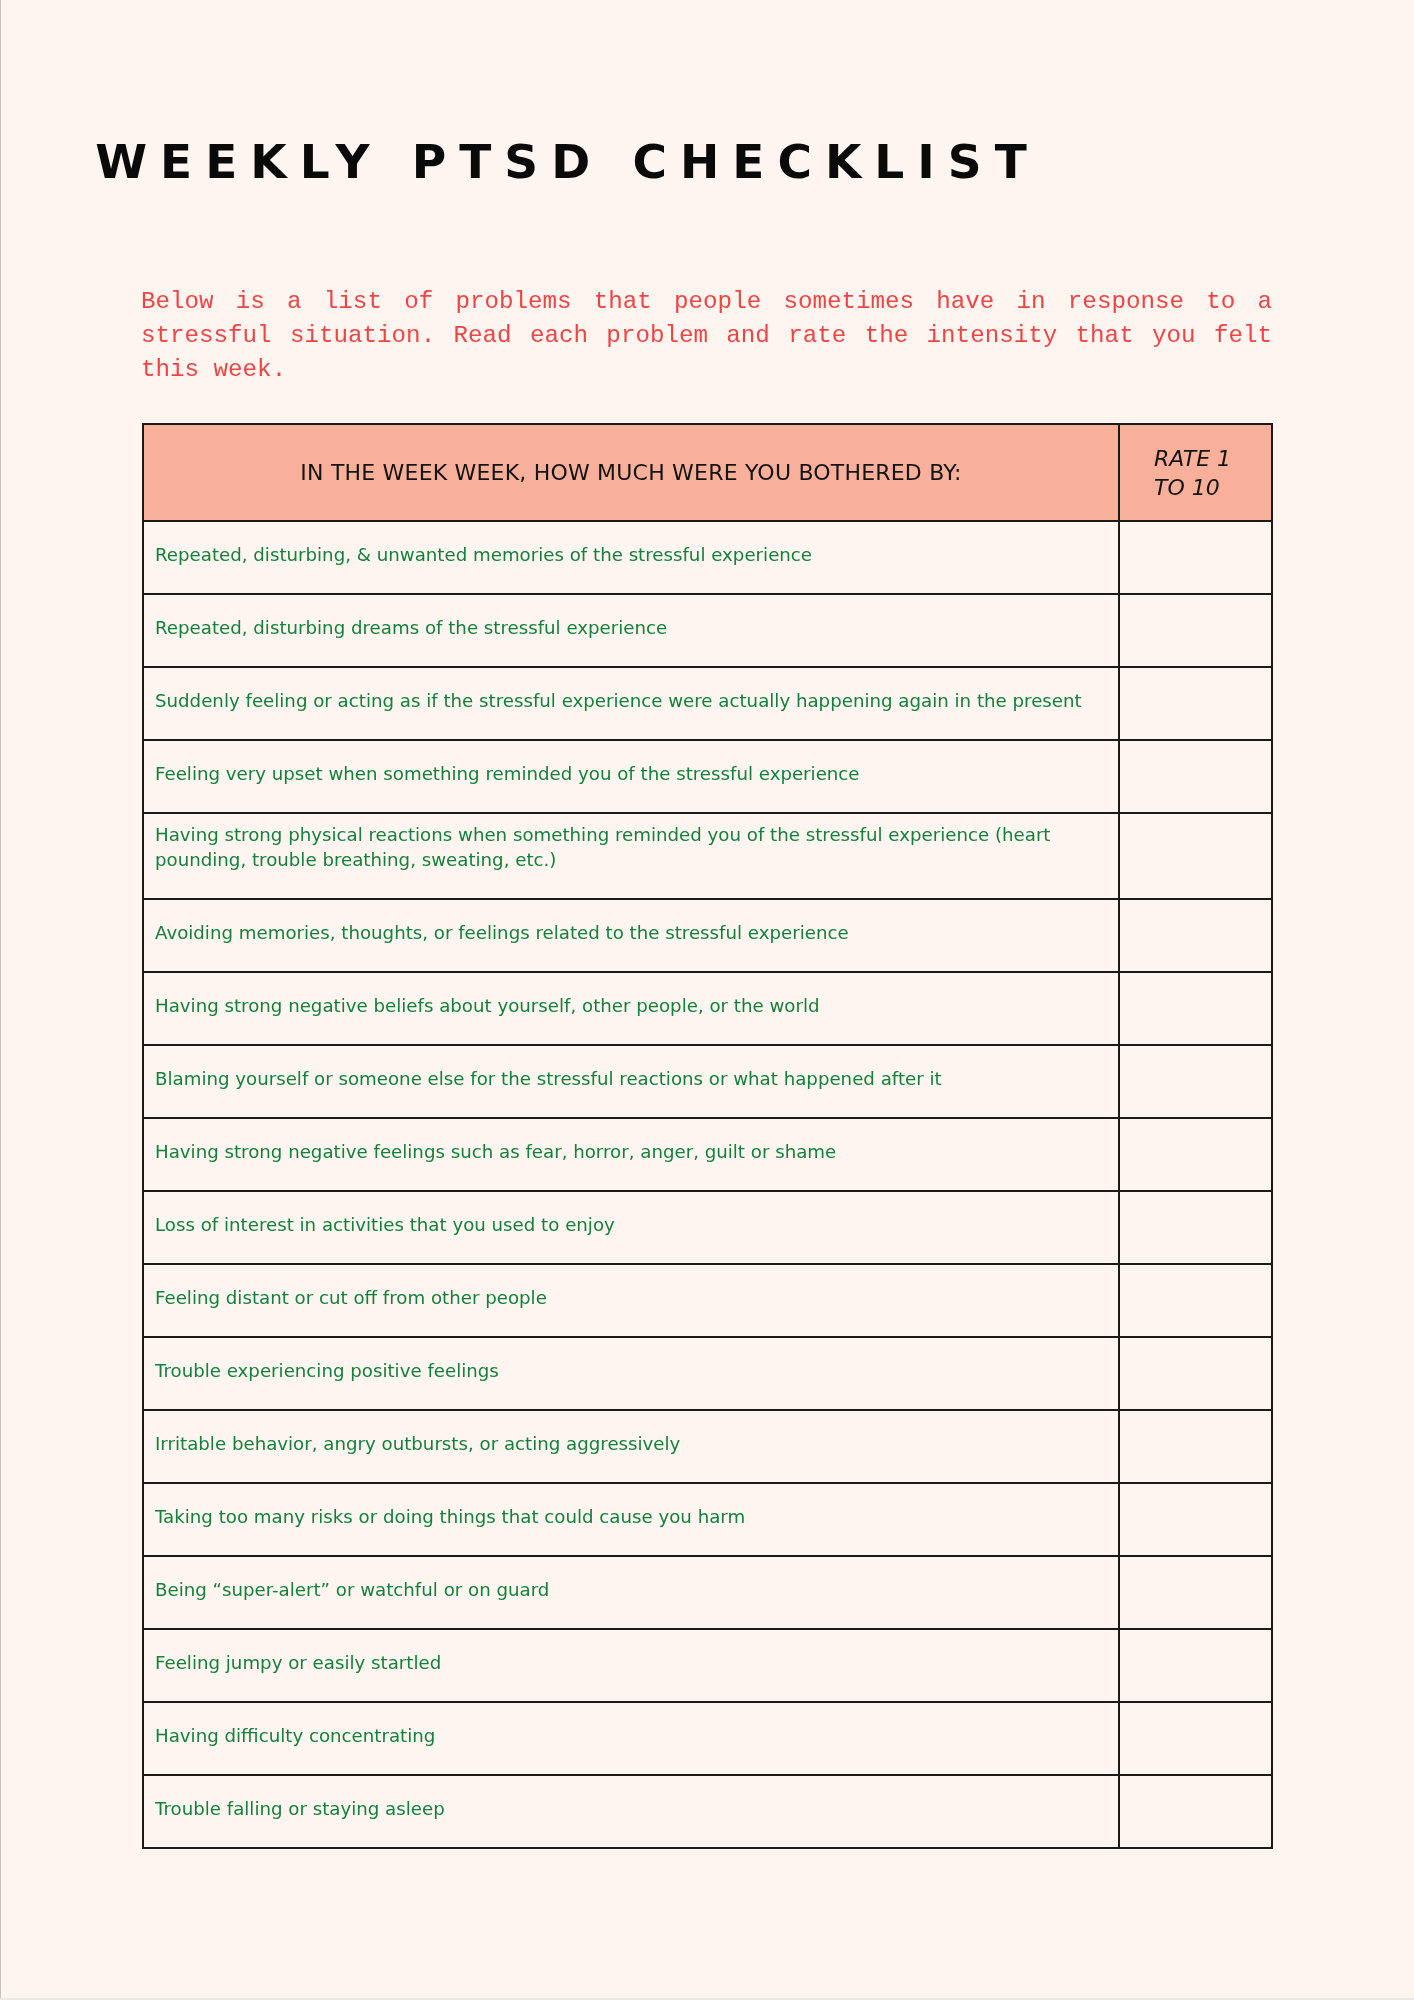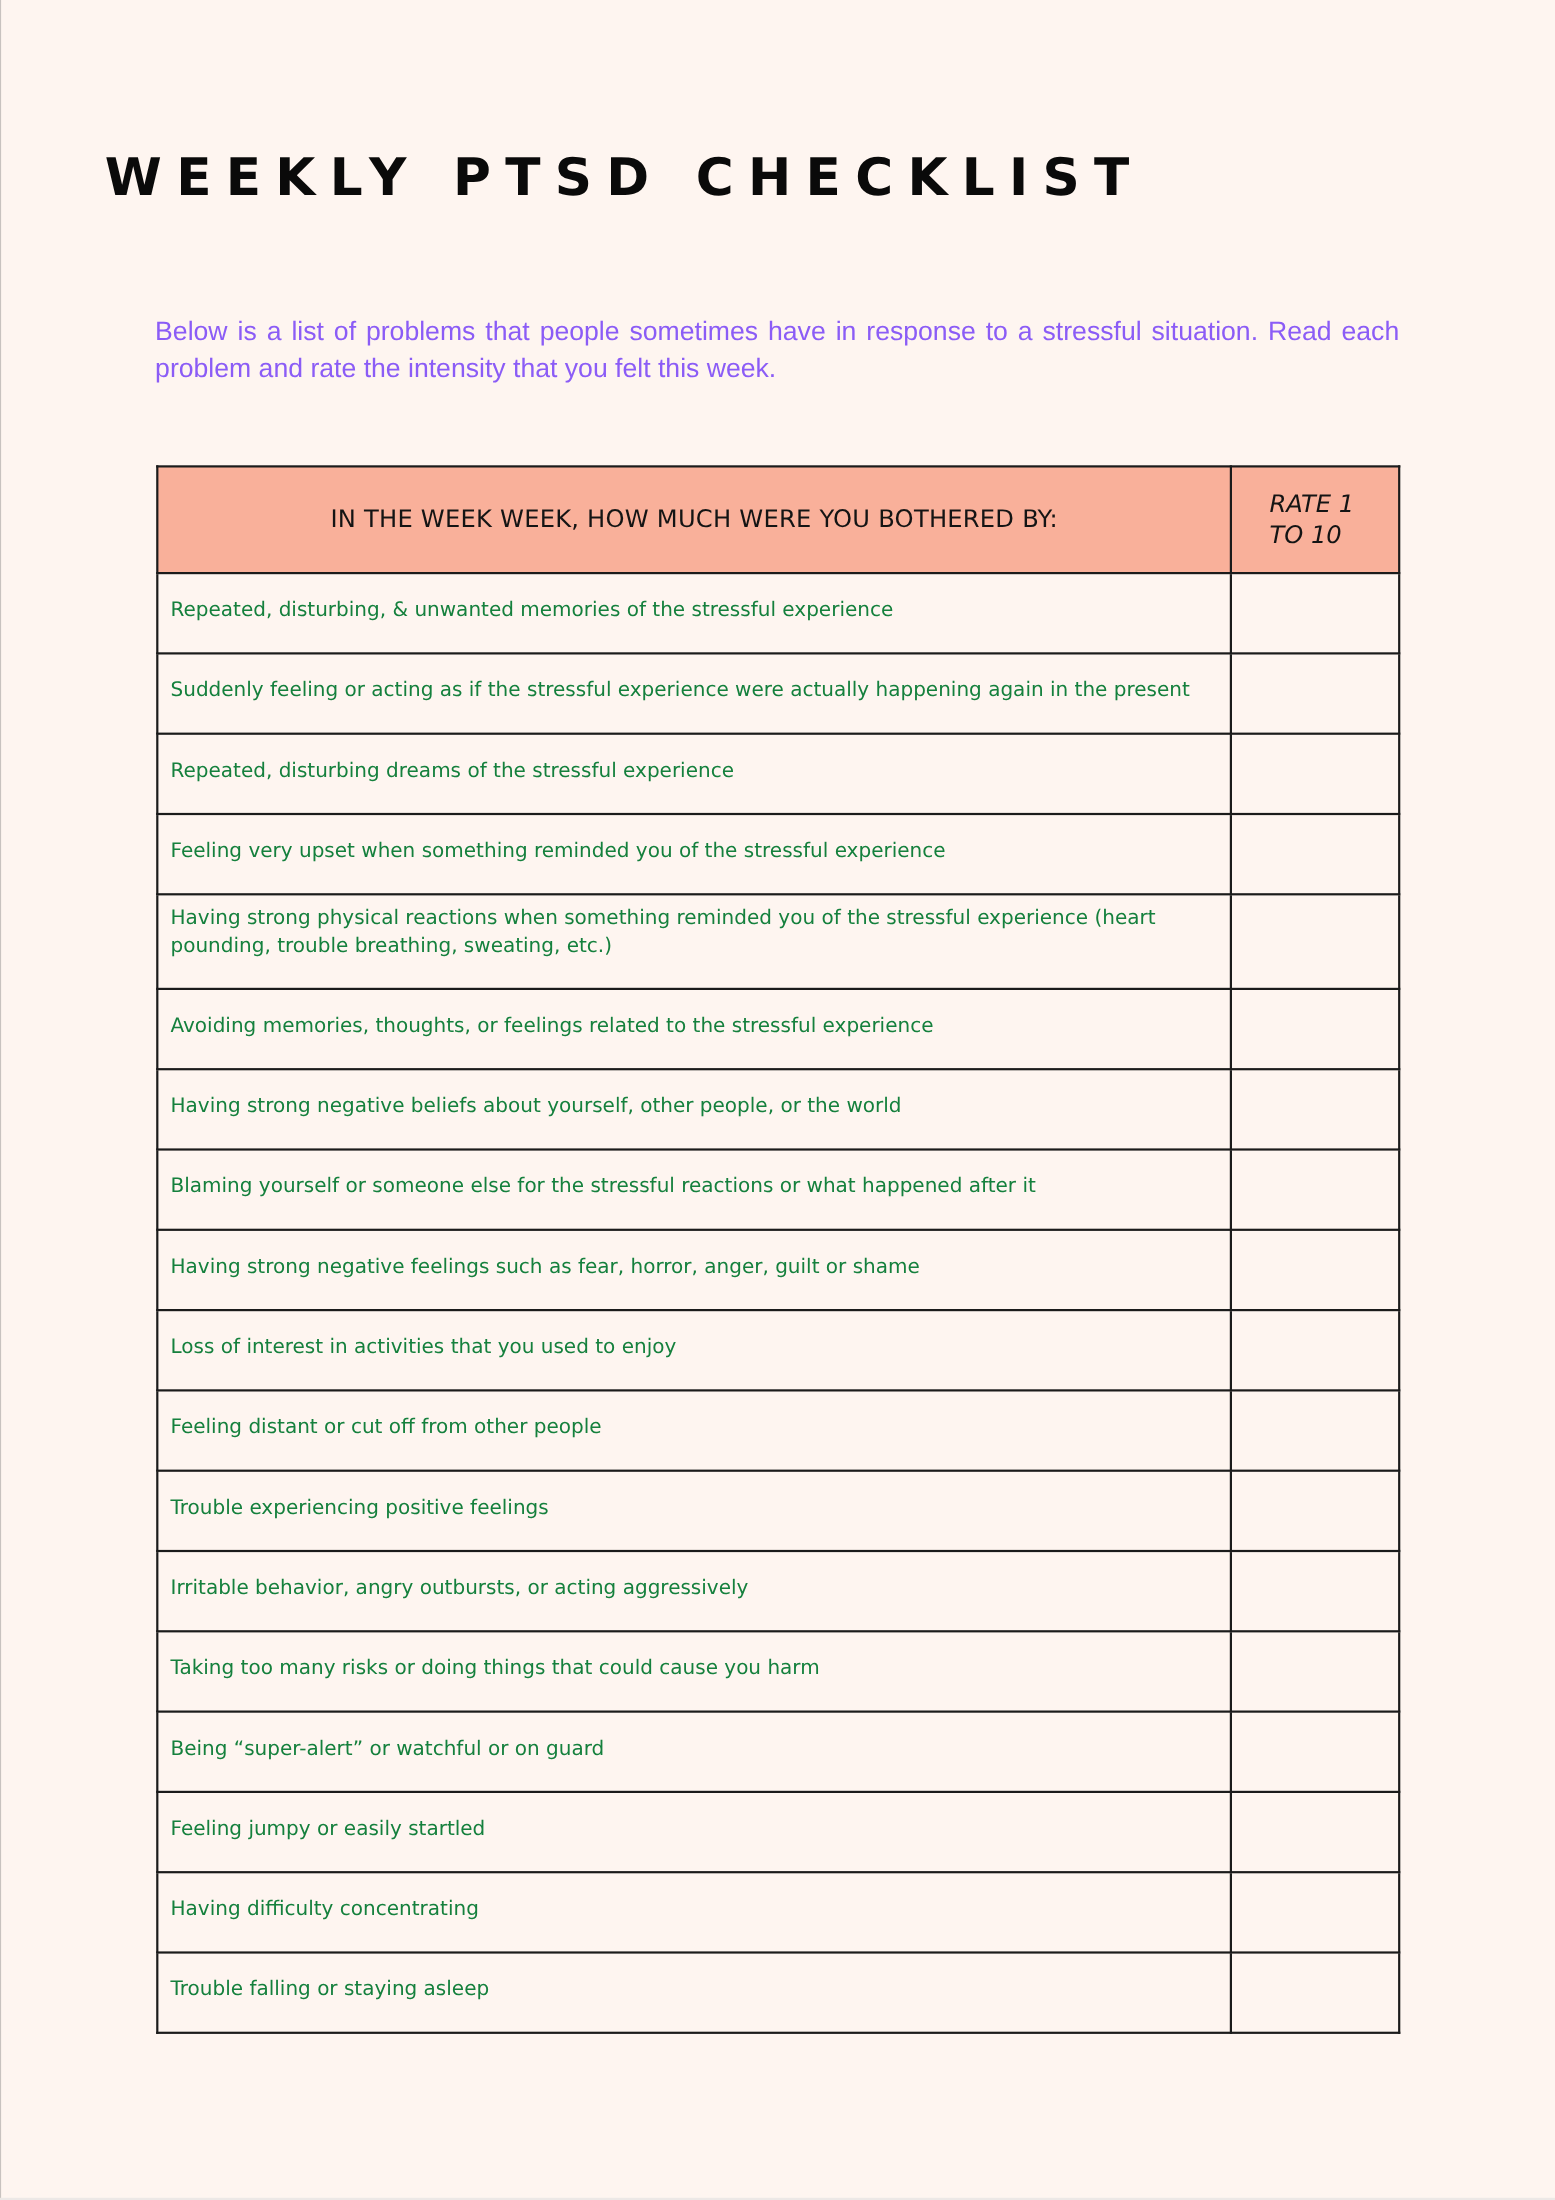--- a/index.html
+++ b/index.html
@@ -40,24 +40,24 @@
       color: #0a0a0a;
       line-height: 60px;
       padding-left: 8px;
       box-sizing: border-box;
     }
     .intro {
       position: absolute;
       left: 141px;
       top: 285px;
       width: 1131px;
-      font-family: Liberation Sans, sans-serif;
+      font-family: Liberation Mono, monospace;
       font-size: 24.2px;
       line-height: 34px;
-      color: #8b5cf6;
+      color: #ef4444;
       text-align: justify;
       text-align-last: left;
       font-weight: 300;
     }
     .checklist {
       position: absolute;
       left: 142px;
       top: 423px;
       width: 1131px;
       border-collapse: collapse;
@@ -146,29 +146,29 @@
   <tr>
         <td class="item-cell">
           <span class="txt">Repeated, disturbing, &amp; unwanted memories of the stressful experience</span>
         </td>
         <td class="rate-cell">
           <input type="text" class="rate-input" value="" style="">
         </td>
       </tr>
       <tr>
         <td class="item-cell">
+          <span class="txt">Repeated, disturbing dreams of the stressful experience</span>
+        </td>
+        <td class="rate-cell">
+          <input type="text" class="rate-input" value="" style="">
+        </td>
+      </tr>
+      <tr>
+        <td class="item-cell">
           <span class="txt">Suddenly feeling or acting as if the stressful experience were actually happening again in the present</span>
-        </td>
-        <td class="rate-cell">
-          <input type="text" class="rate-input" value="" style="">
-        </td>
-      </tr>
-      <tr>
-        <td class="item-cell">
-          <span class="txt">Repeated, disturbing dreams of the stressful experience</span>
         </td>
         <td class="rate-cell">
           <input type="text" class="rate-input" value="" style="">
         </td>
       </tr>
       <tr>
         <td class="item-cell">
           <span class="txt">Feeling very upset when something reminded you of the stressful experience</span>
         </td>
         <td class="rate-cell">

